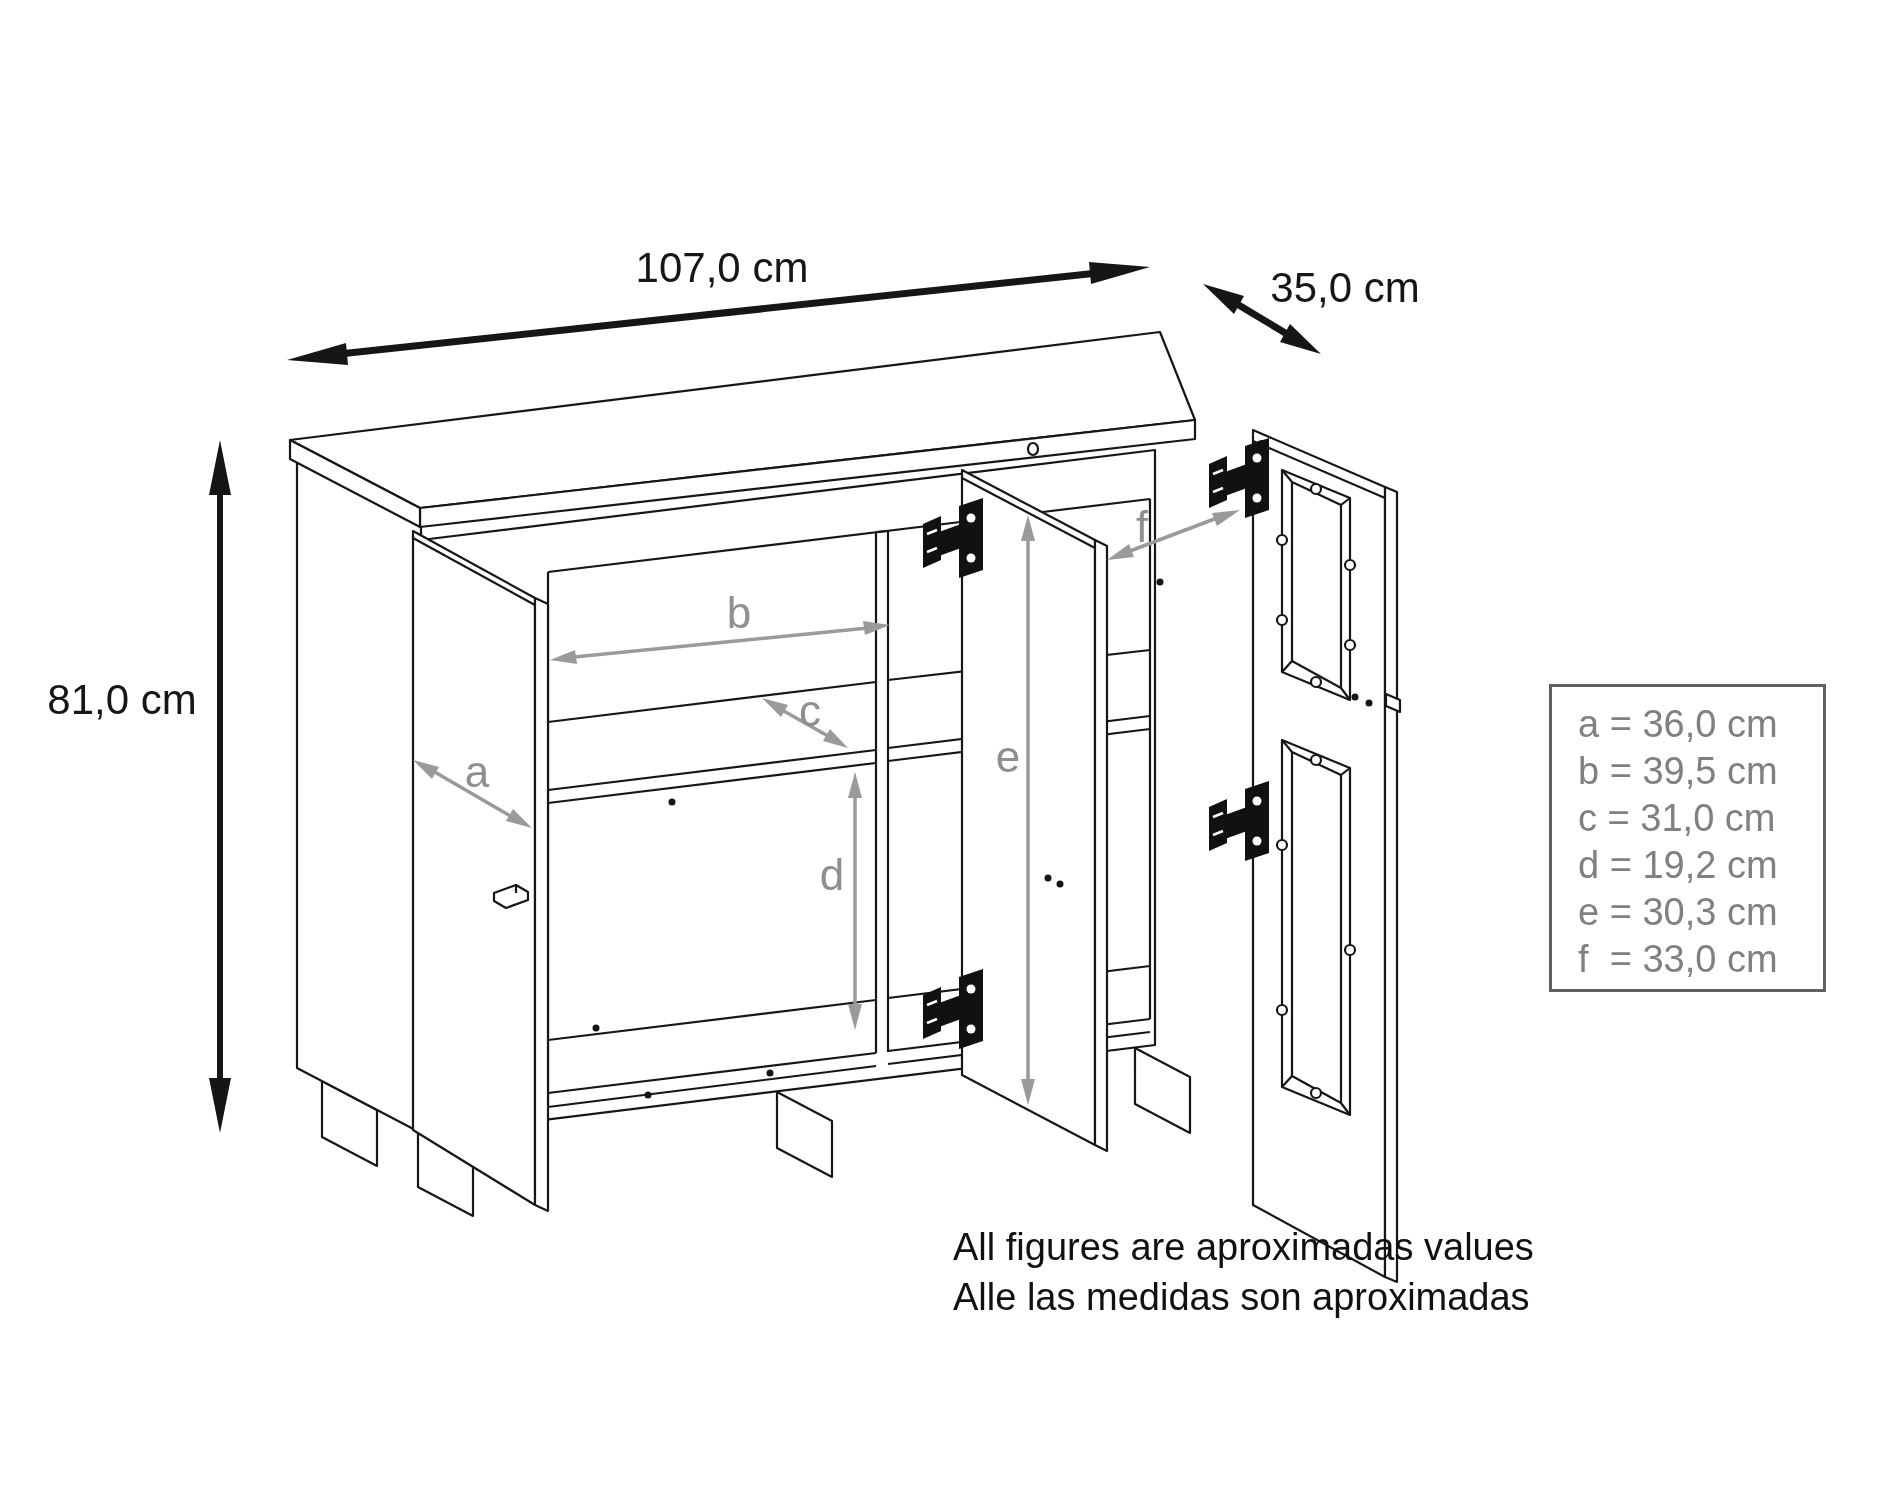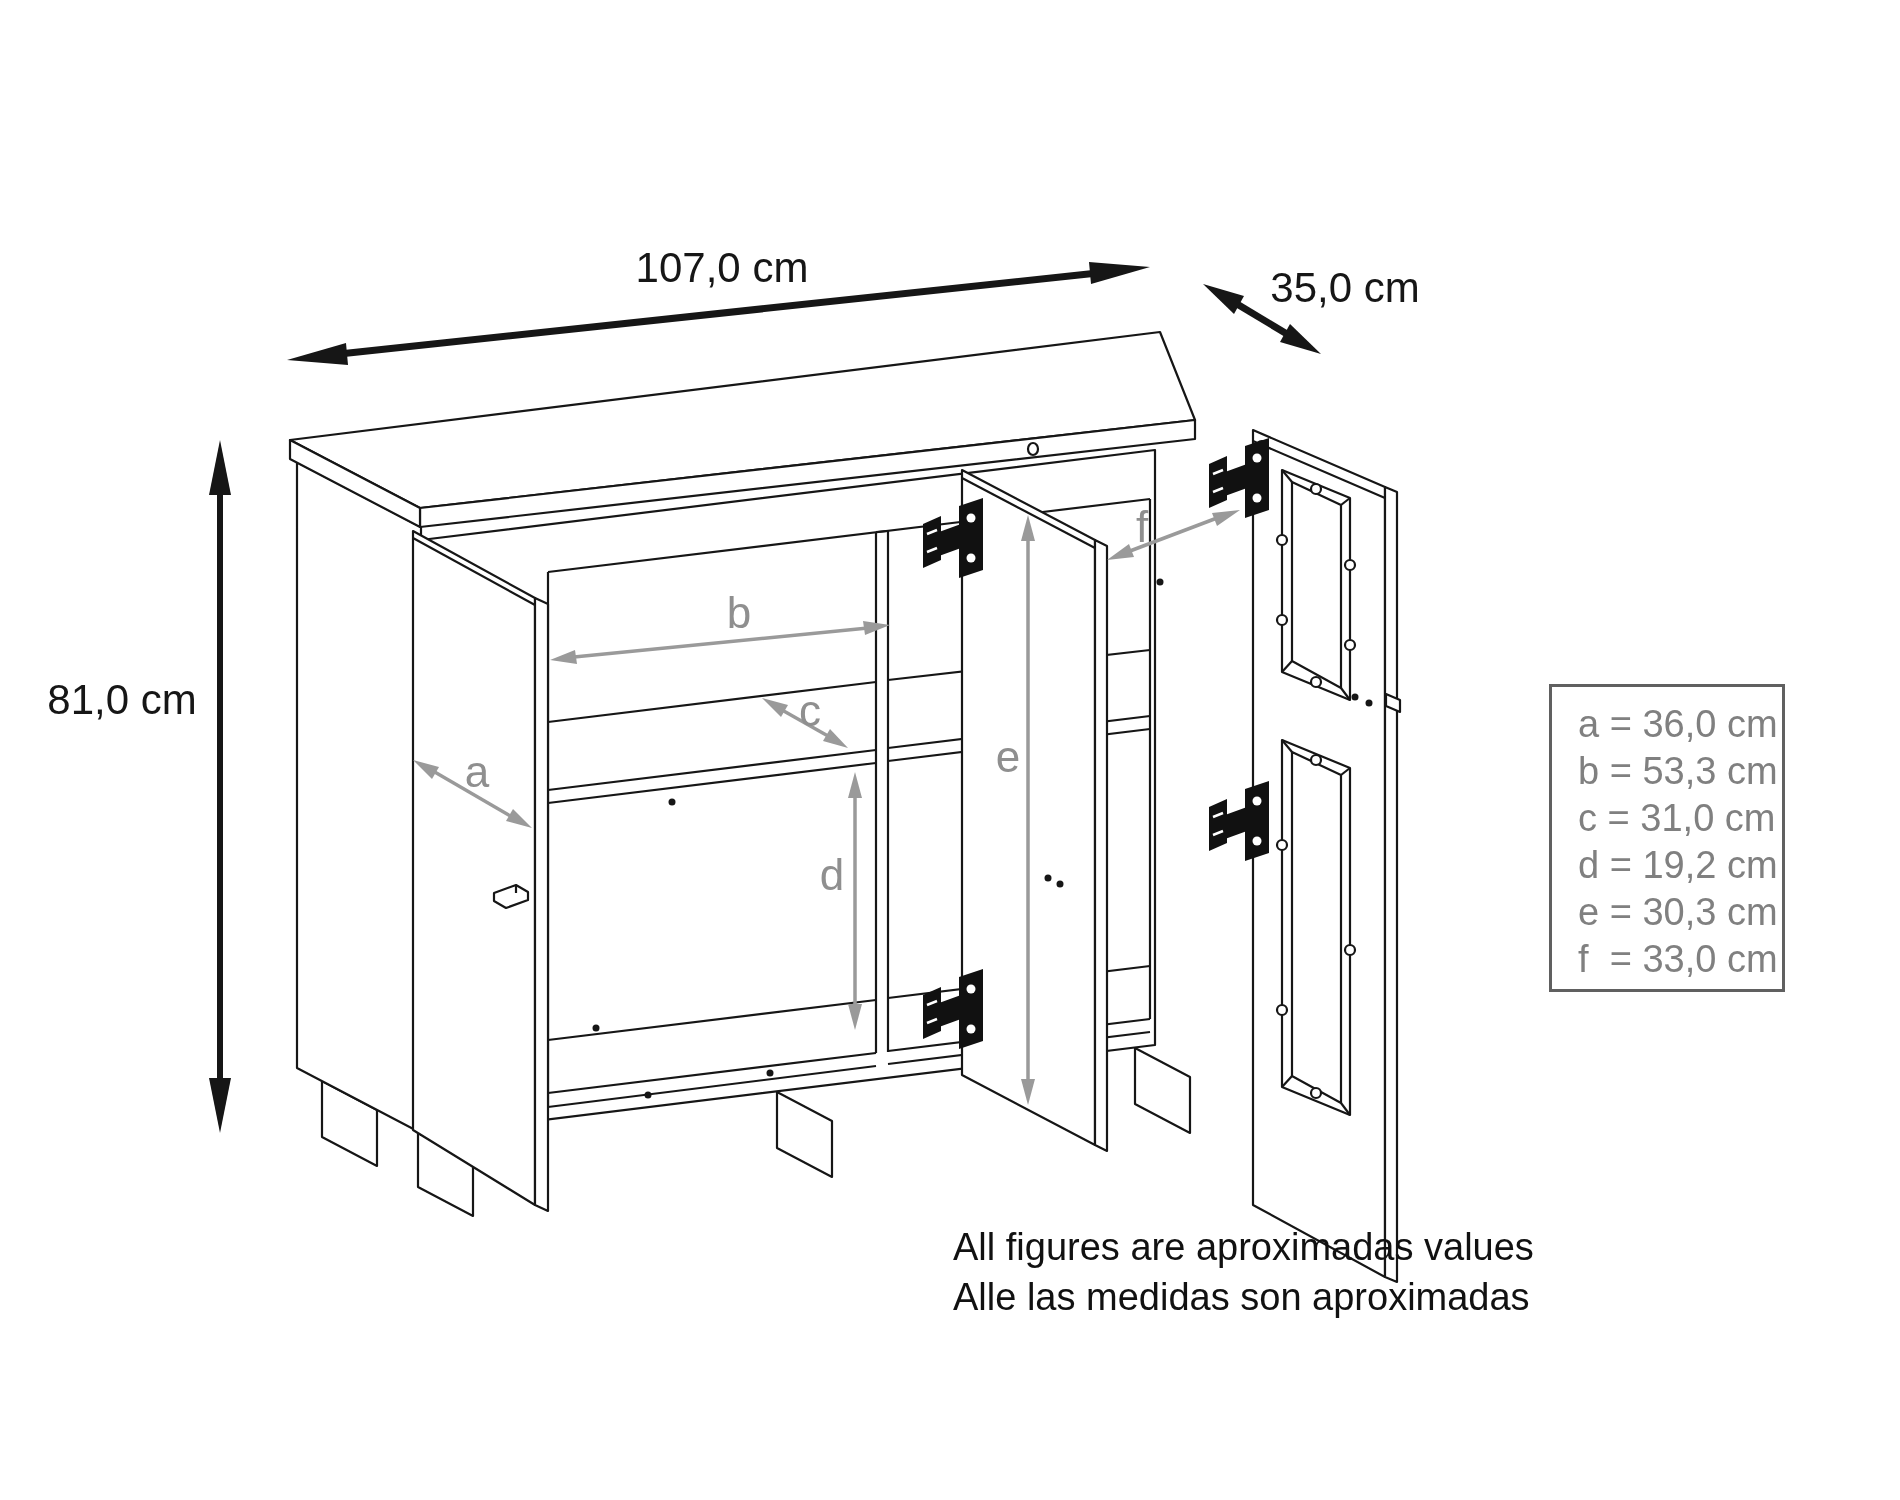--- a/index.html
+++ b/index.html
@@ -6,21 +6,21 @@
   .stage{
     position:relative;width:1900px;height:1500px;background:#ffffff;
     font-family:"Liberation Sans", sans-serif;overflow:hidden;
   }
   .drawing-svg{position:absolute;left:0;top:0;}
 
   .dim-text{fill:#161616;font-size:42px;font-family:"Liberation Sans",sans-serif;}
   .part-label{fill:#8f8f8f;font-size:44px;font-family:"Liberation Sans",sans-serif;}
 
   .legend-box{
-    position:absolute;left:1549px;top:684px;width:236px;height:308px;
+    position:absolute;left:1549px;top:684px;width:277px;height:308px;
     border:3px solid #606060;box-sizing:border-box;
     padding:14px 0 0 26px;
   }
   .legend-row{
     font-size:38px;line-height:47px;color:#808080;white-space:pre;
   }
   .notes{
     position:absolute;left:953px;top:1222px;
   }
   .note-line{
@@ -250,21 +250,21 @@
 
     <g text-anchor="middle">
       <text class="dim-text" x="722" y="282">107,0 cm</text>
       <text class="dim-text" x="1345" y="302">35,0 cm</text>
       <text class="dim-text" x="122" y="714">81,0 cm</text>
     </g>
   </svg>
 
   <div class="legend-box">
     <div class="legend-row">a = 36,0 cm</div>
-    <div class="legend-row">b = 53,3 cm</div>
+    <div class="legend-row">b = 39,5 cm</div>
     <div class="legend-row">c = 31,0 cm</div>
     <div class="legend-row">d = 19,2 cm</div>
     <div class="legend-row">e = 30,3 cm</div>
     <div class="legend-row">f  = 33,0 cm</div>
   </div>
 
   <div class="notes">
     <div class="note-line">All figures are aproximadas values</div>
     <div class="note-line">Alle las medidas son aproximadas</div>
   </div>

